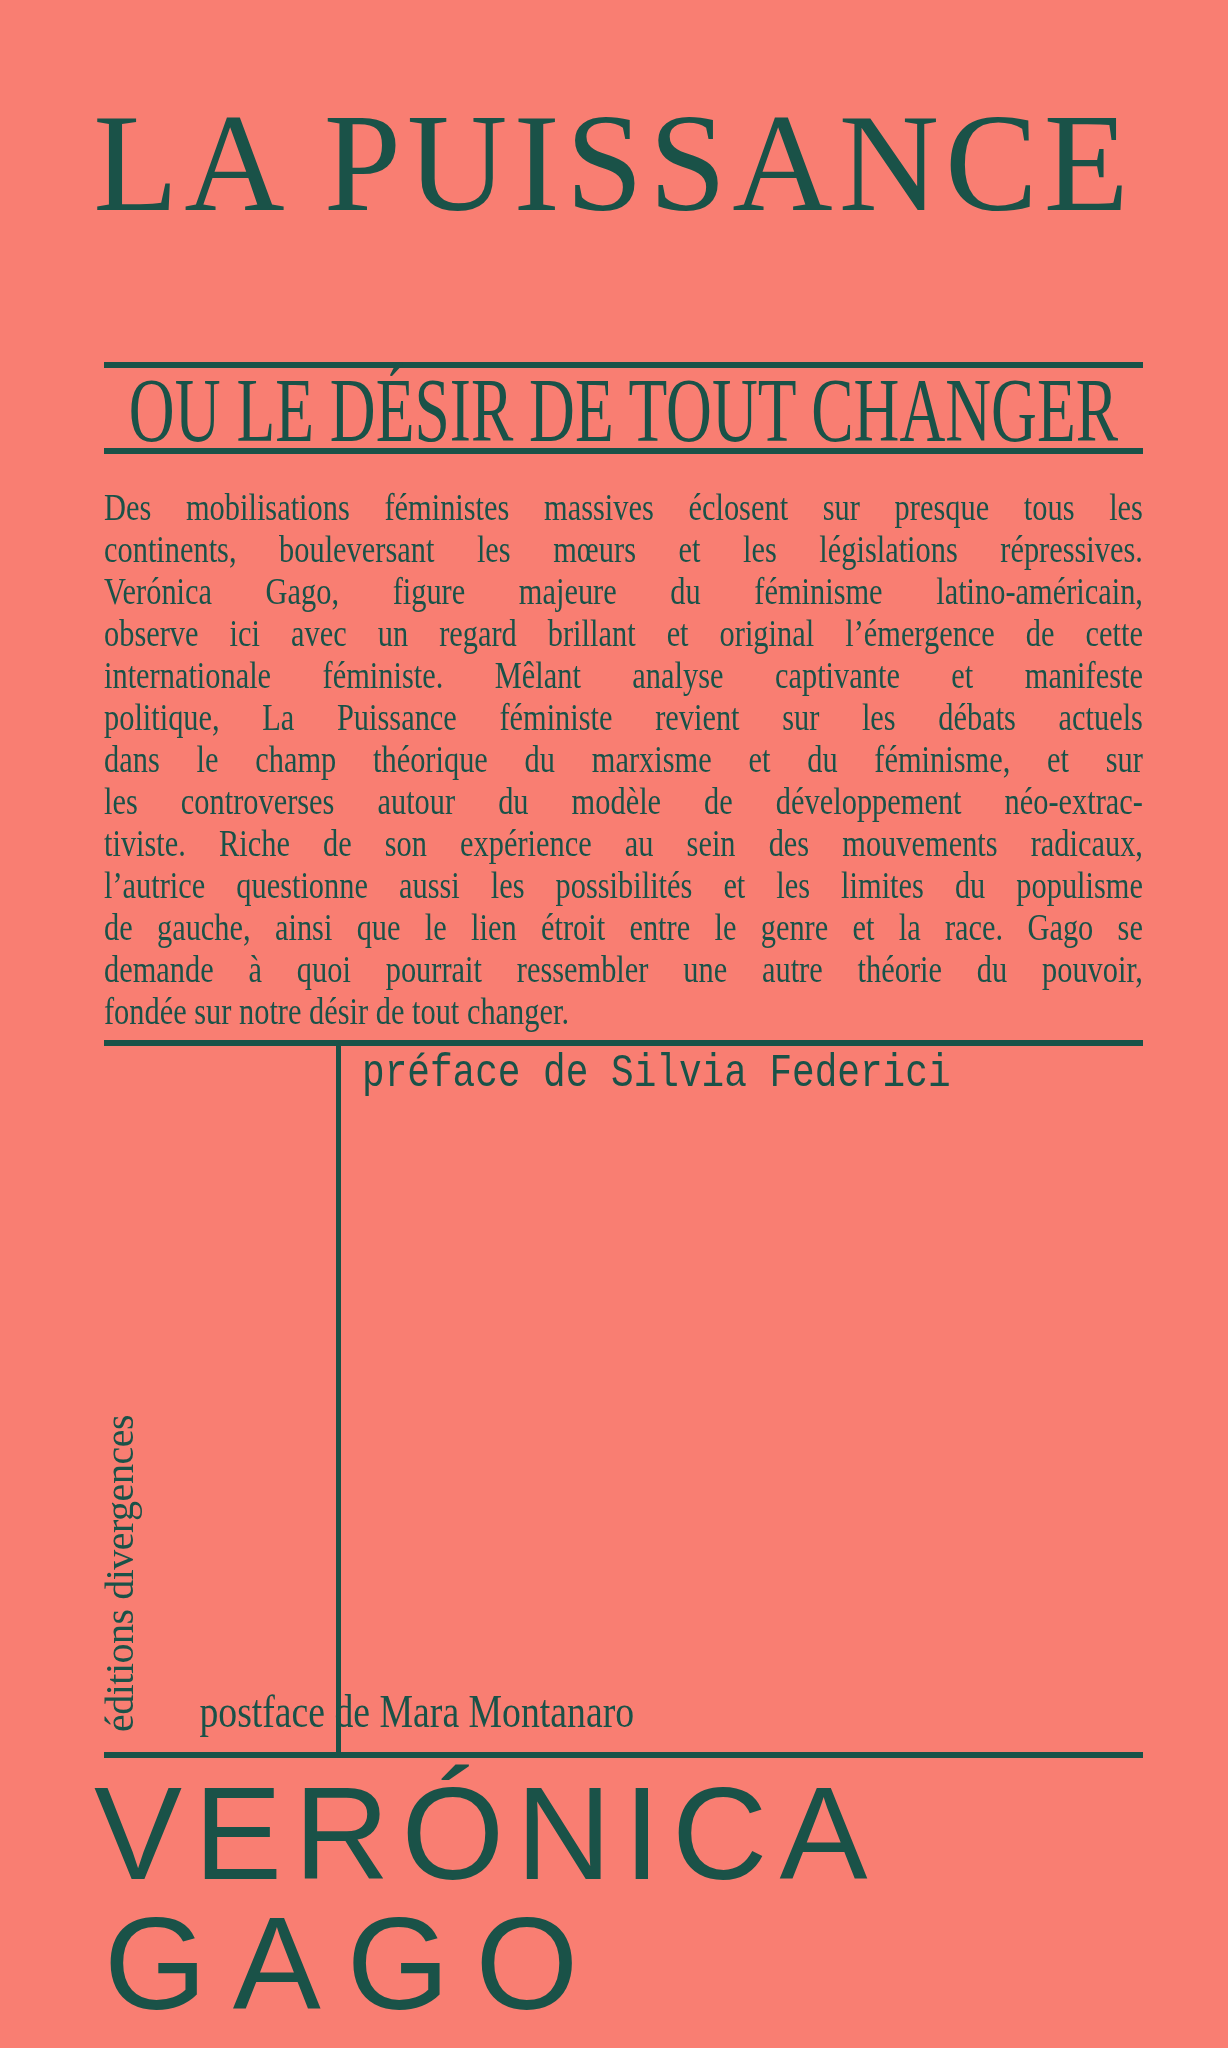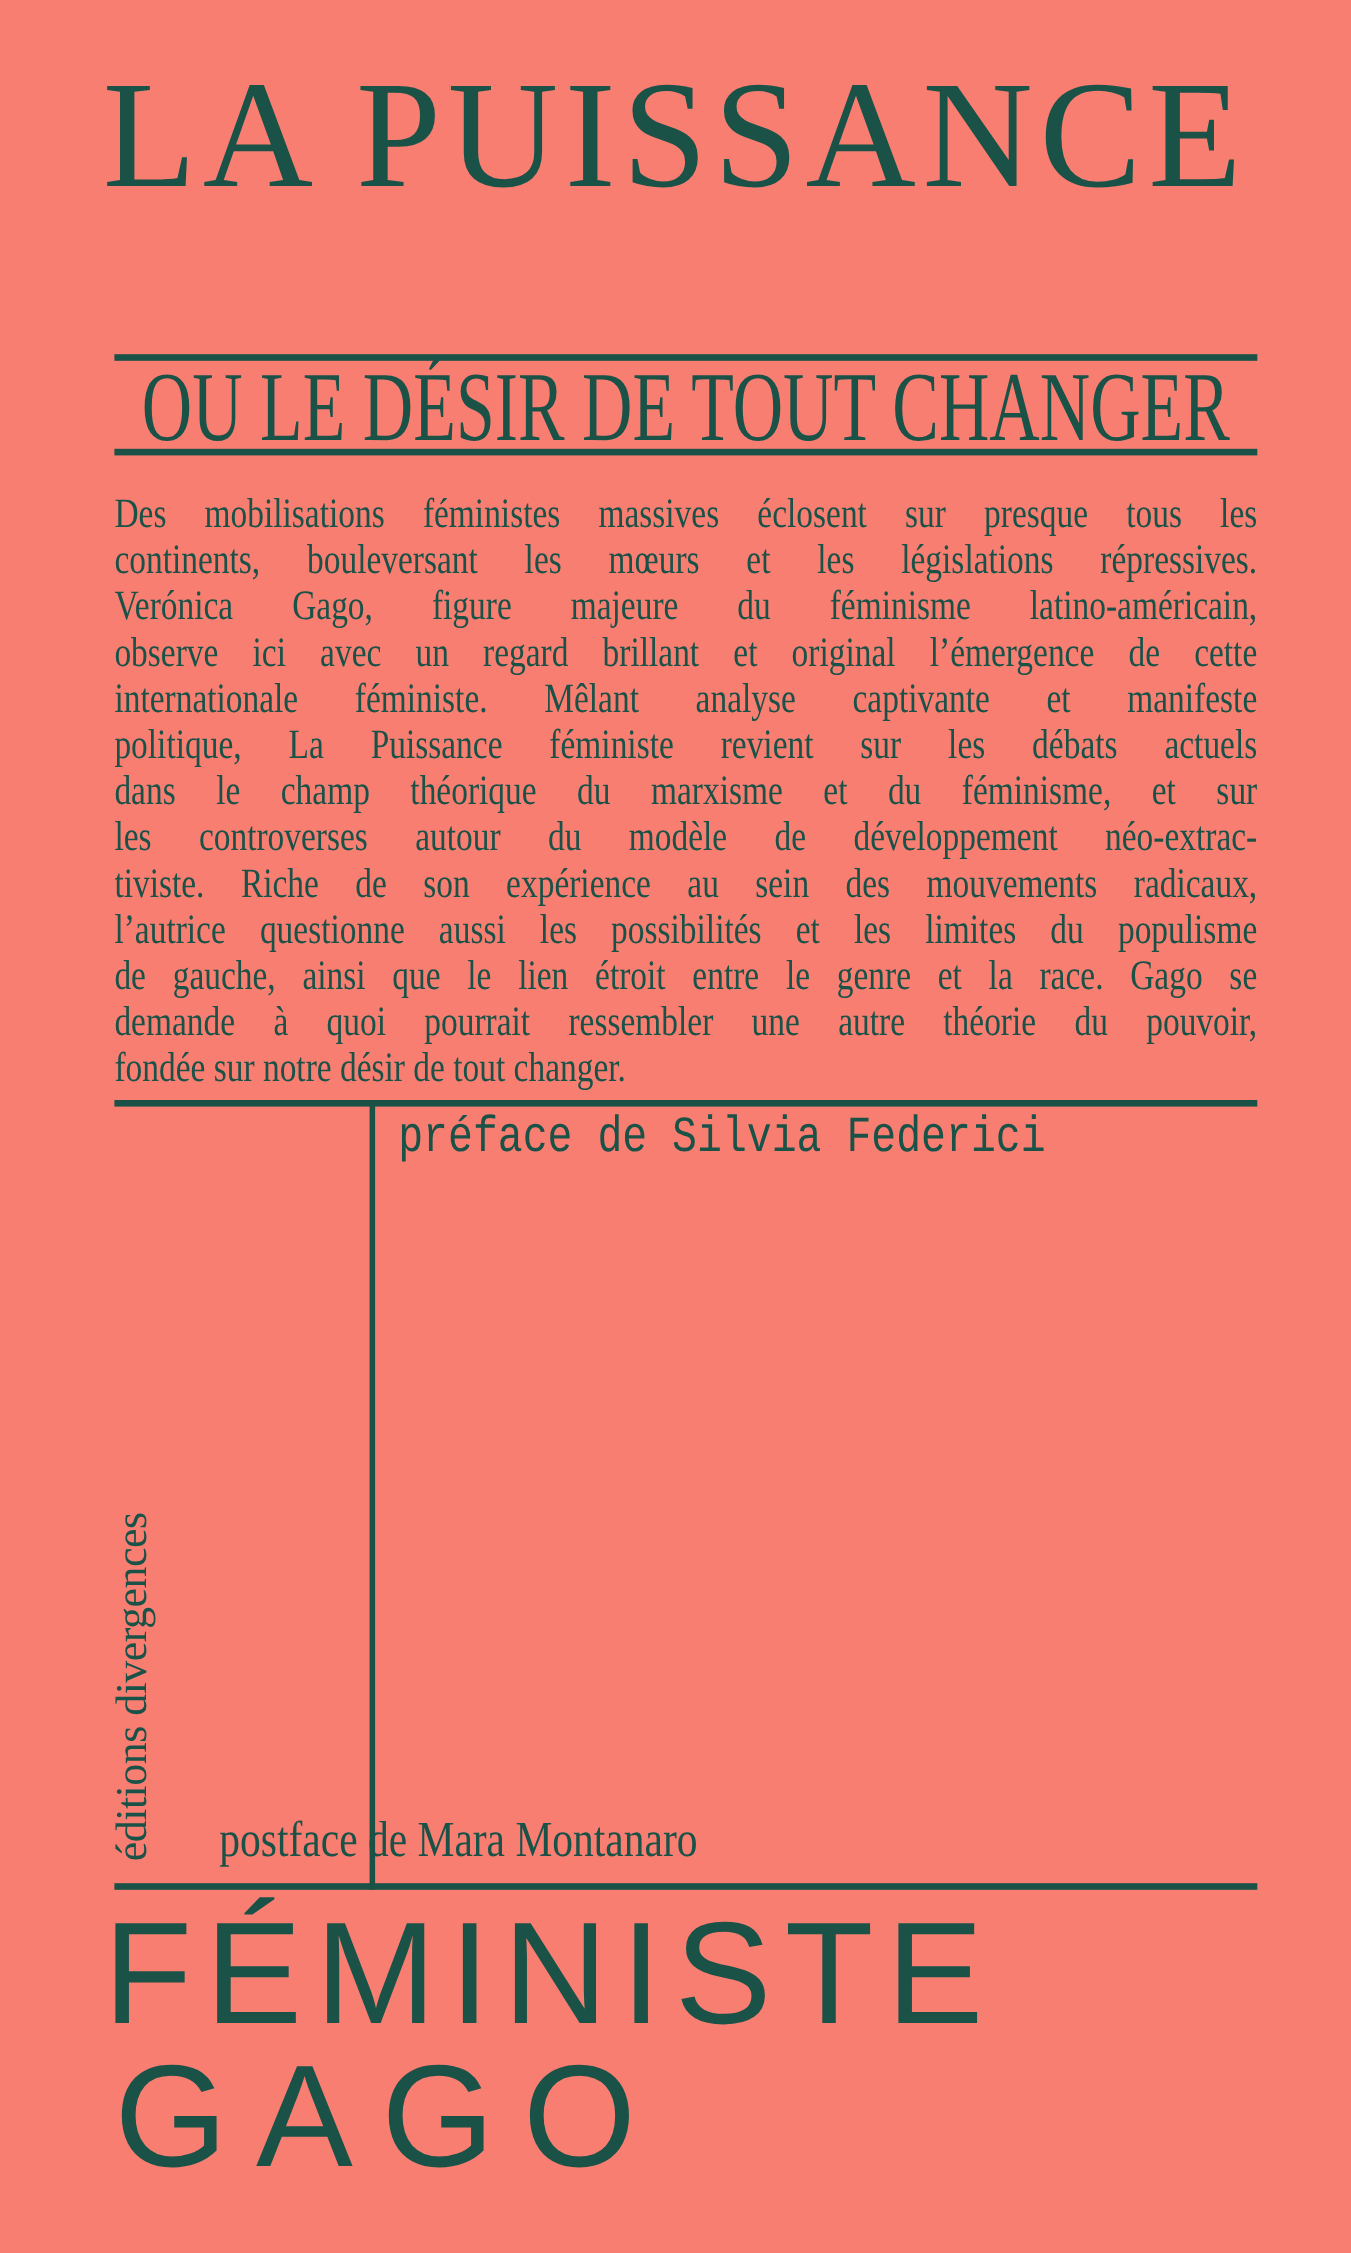--- a/index.html
+++ b/index.html
@@ -7,20 +7,21 @@
     --ink:#1a5248;
   }
   *{margin:0;padding:0;box-sizing:border-box;}
   html,body{background:var(--bg);}
   body{width:1228px;height:2048px;position:relative;overflow:hidden;}
   .cover{
     position:absolute;inset:0;
     background:var(--bg);
     color:var(--ink);
     font-family:"Liberation Serif", serif;
+    margin-top:40px;
   }
   
   .title{
     position:absolute;left:0;right:0;top:66px;
     text-align:center;
     font-weight:normal;
     font-size:139px;line-height:114px;
     letter-spacing:6px;
     white-space:nowrap;
   }
@@ -126,18 +127,18 @@
   </div>
 
   <div class="publisher">éditions divergences</div>
 
   <div class="postface">
     <span>postface de Mara Montanaro</span>
   </div>
 
   <div class="rule rule4"></div>
 
-  <div class="author1">FÉMINISTE</div>
+  <div class="author1">VERÓNICA</div>
   <div class="author2">
     <span>GAGO</span>
   </div>
 
 </div>
 
 </body></html>

